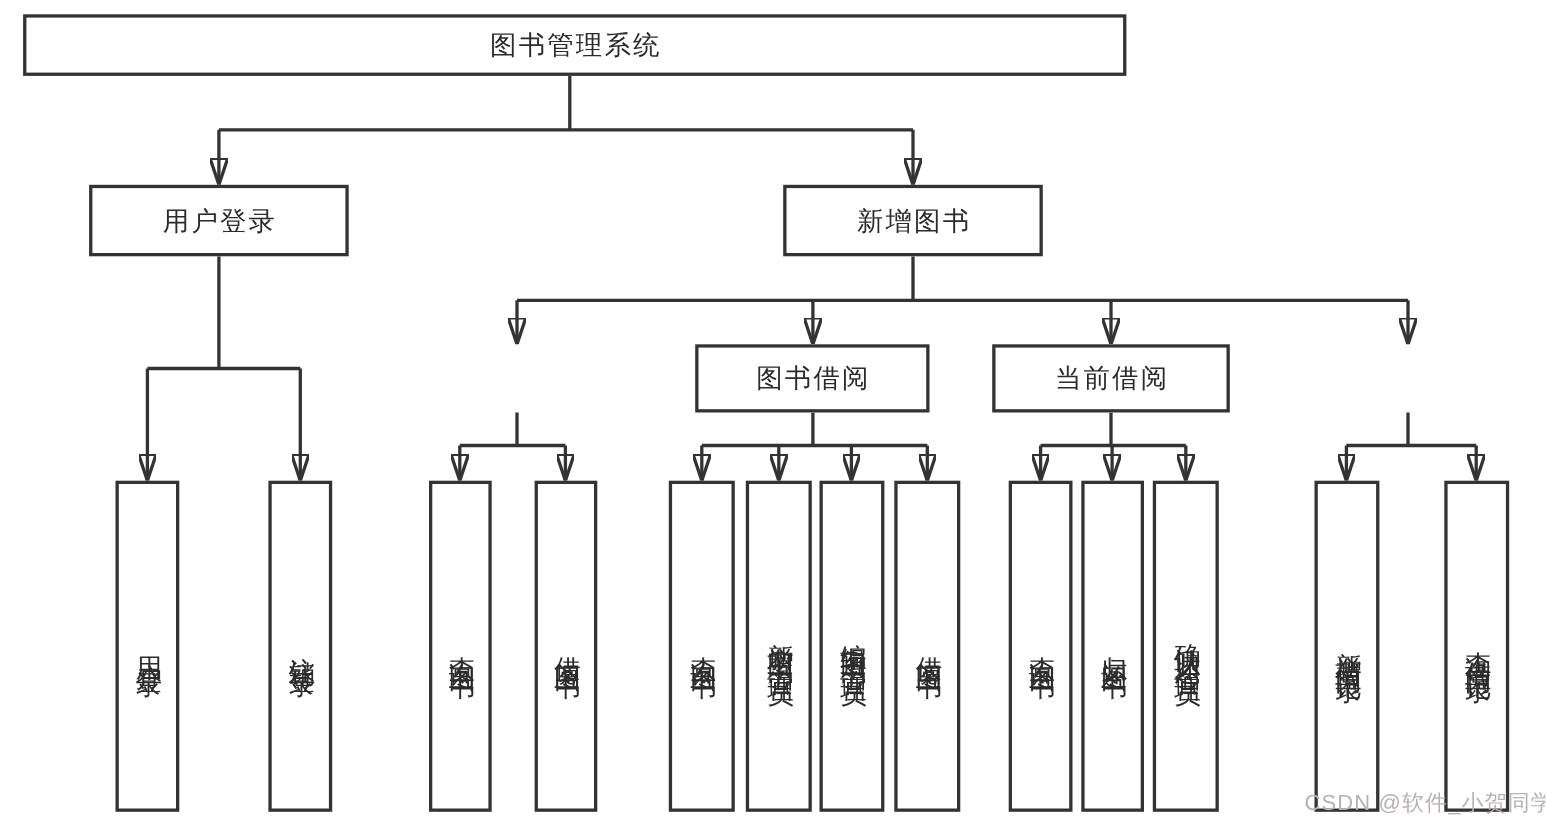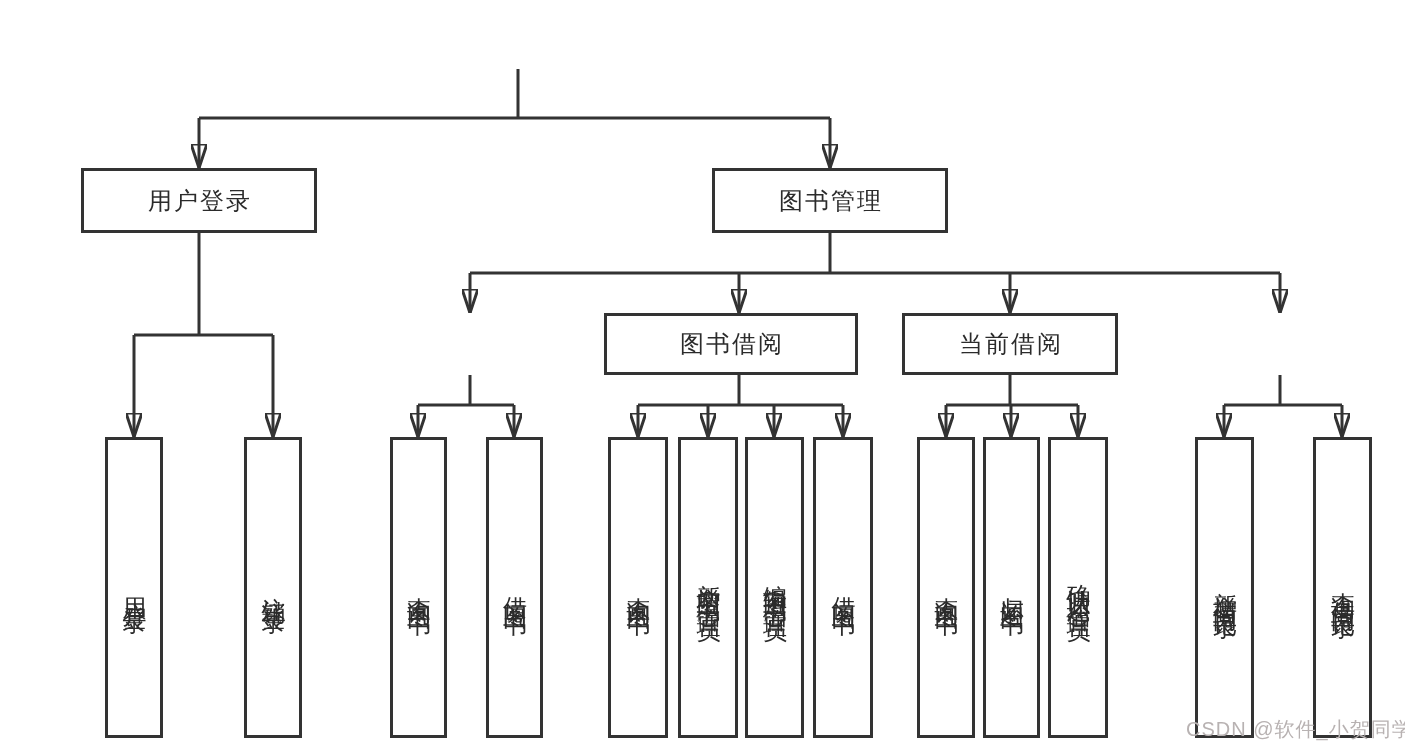--- a/index.html
+++ b/index.html
@@ -43,21 +43,21 @@
     line-height: 1.2;
     letter-spacing: 5px;
     white-space: nowrap;
     color: #2b2b2b;
   }
   
   .n-root   { left: 21px;   top: 13px;  width: 1003px; height: 56px; }
   .n-login  { left: 81px;   top: 168px; width: 236px;  height: 65px; }
   .n-mgmt   { left: 712px;  top: 168px; width: 236px;  height: 65px; }
   .n-newbook{ left: 362px;  top: 313px; width: 217px;  height: 62px; }
-  .n-borrow { left: 604px;  top: 313px; width: 254px;  height: 62px; }
+  .n-borrow { left: 632px;  top: 313px; width: 213px;  height: 62px; }
   .n-current{ left: 902px;  top: 313px; width: 216px;  height: 62px; font-family: Liberation Serif, serif; }
   .n-record { left: 1173px; top: 313px; width: 215px;  height: 62px; }
   .leaf     { top: 437px; height: 301px; }
   .l-ulogin { left: 105px;  width: 58px; }
   .l-logout { left: 244px;  width: 58px; }
   .l-nbq    { left: 390px;  width: 57px; }
   .l-nbb    { left: 486px;  width: 57px; }
   .l-bbq    { left: 608px;  width: 60px; }
   .l-bba    { left: 678px;  width: 60px; }
   .l-bbe    { left: 745px;  width: 59px; }
@@ -131,26 +131,29 @@
       <path d="M1078,405 V437" marker-end="url(#arrow)"></path>
     </g>
 
     <g>
       <path d="M1280,375 V405 M1224,405 H1342"></path>
       <path d="M1224,405 V437" marker-end="url(#arrow)"></path>
       <path d="M1342,405 V437" marker-end="url(#arrow)"></path>
     </g>
   </svg>
 
+  <div class="node n-root">
+    <span class="hlabel">图书管理系统</span>
+  </div>
 
   <div class="node n-login">
     <span class="hlabel">用户登录</span>
   </div>
   <div class="node n-mgmt">
-    <span class="hlabel">图书管理</span>
+    <span class="hlabel">新增图书</span>
   </div>
 
   <div class="node n-borrow">
     <span class="hlabel">图书借阅</span>
   </div>
   <div class="node n-current">
     <span class="hlabel">当前借阅</span>
   </div>
 
   <div class="node leaf l-ulogin">

